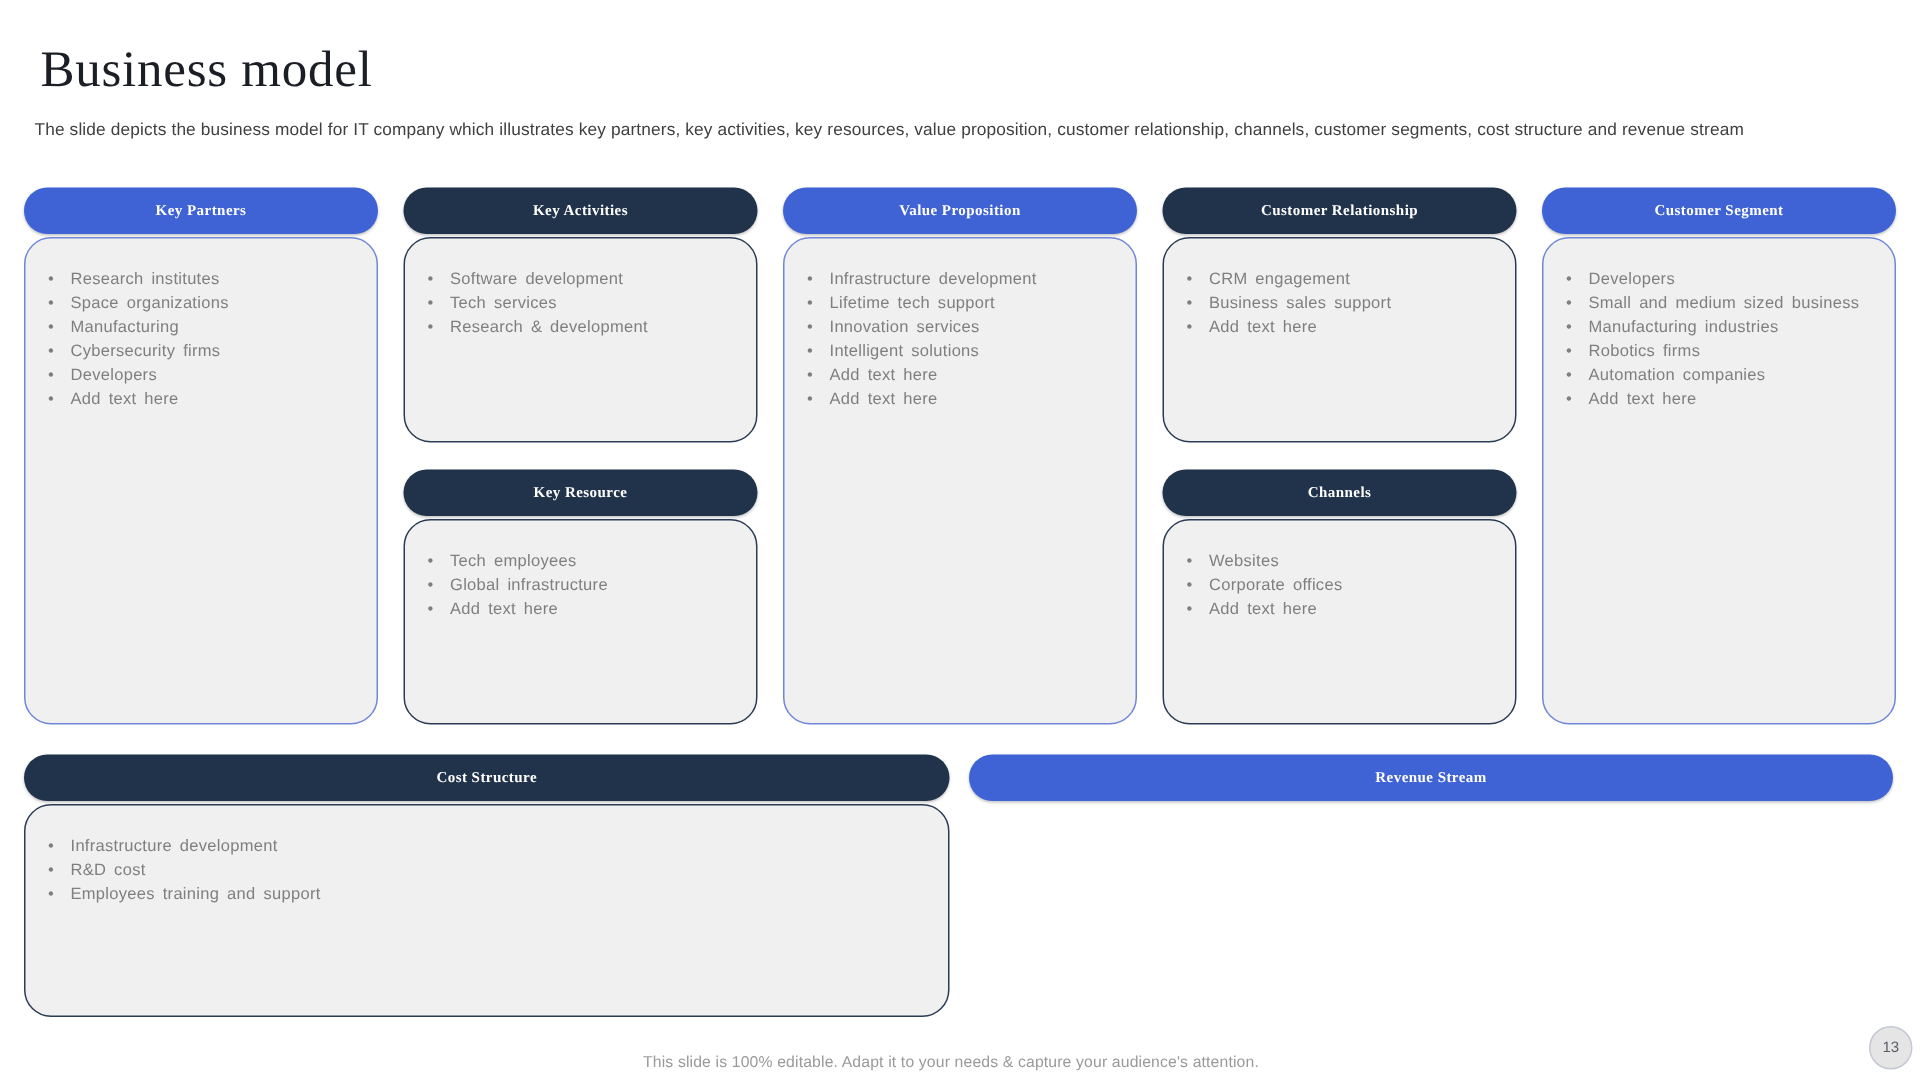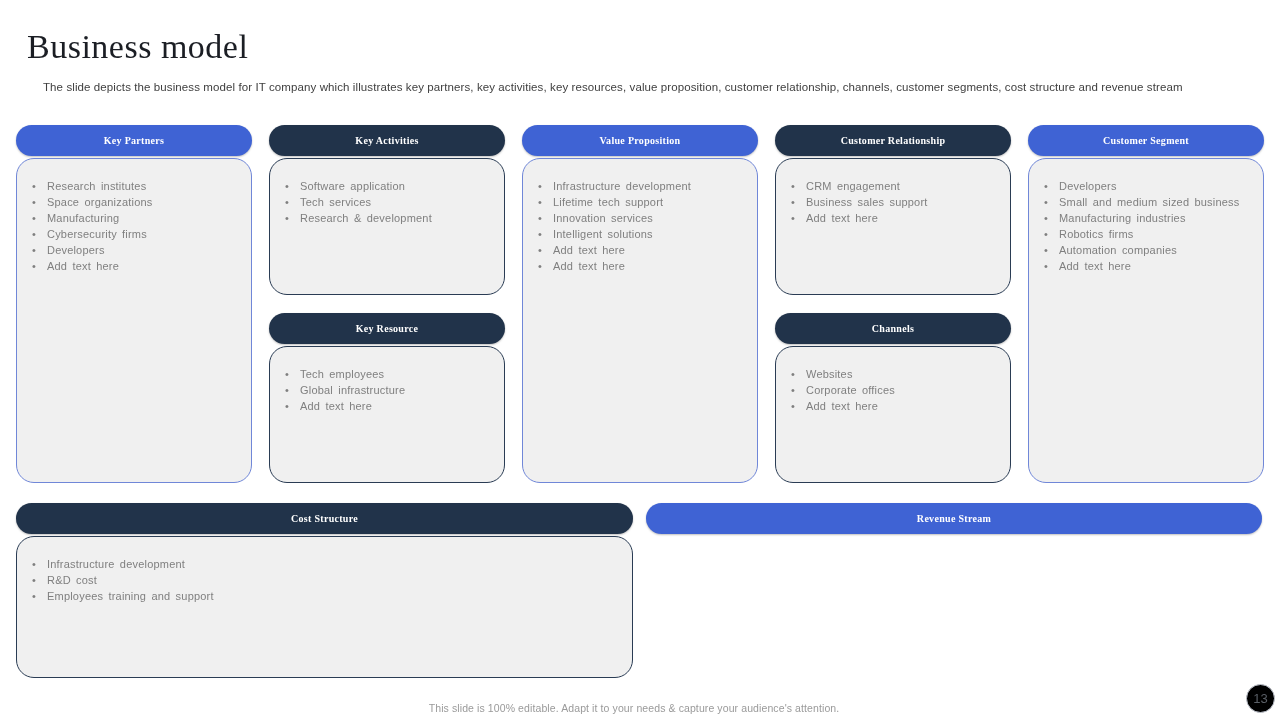--- a/index.html
+++ b/index.html
@@ -5,21 +5,21 @@
   * { margin:0; padding:0; box-sizing:border-box; }
   html,body { width:1280px; height:720px; background:#ffffff; overflow:hidden; }
   body { font-family:"Liberation Sans", sans-serif; position:relative; }
 
   .title {
     position:absolute; left:27px; top:28px;
     font-family:"Liberation Serif", serif; font-weight:500;
     font-size:34px; color:#1b1e24; letter-spacing:0.5px;
   }
   .subtitle {
-    position:absolute; left:43px; top:81px; right:20px;
+    position:absolute; left:23px; top:81px; right:20px;
     font-size:11.5px; color:#404040; letter-spacing:0.1px;
   }
 
   .canvas {
     position:absolute; left:16px; top:125px; width:1248px; height:358px;
     display:grid; grid-template-columns:repeat(5,1fr); column-gap:17px;
   }
   .col { display:flex; flex-direction:column; height:100%; }
 
   .sec { display:flex; flex-direction:column; }
@@ -62,21 +62,21 @@
   .bottom-row .sec { height:100%; }
 
   .footer {
     position:absolute; left:0; right:12px; bottom:6px;
     text-align:center; font-size:10.5px; color:#9a9a9a; letter-spacing:0.1px;
   }
   .page-badge {
     position:absolute; right:5px; bottom:7px;
     width:29px; height:29px; border:1px solid #c3c8d2; border-radius:50%;
     display:flex; align-items:center; justify-content:center;
-    font-size:13px; color:#5a5f66; background:#000000;
+    font-size:10px; color:#5a5f66; background:#e5e5e5;
   }
 </style>
 </head>
 <body>
 
 <div class="title">Business model</div>
 <div class="subtitle">The slide depicts the business model for IT company which illustrates key partners, key activities, key resources, value proposition, customer relationship, channels, customer segments, cost structure and revenue stream</div>
 
 <div class="canvas">
 
@@ -94,21 +94,21 @@
           </ul>
       </div>
     </div>
   </div>
 
   <div class="col">
     <div class="sec split-top">
       <div class="pill navy">Key Activities</div>
       <div class="body navy-border">
         <ul>
-            <li>Software application</li>
+            <li>Software development</li>
             <li>Tech services</li>
             <li>Research &amp; development</li>
           </ul>
       </div>
     </div>
     <div class="sec split-bottom">
       <div class="pill navy">Key Resource</div>
       <div class="body navy-border">
         <ul>
             <li>Tech employees</li>

